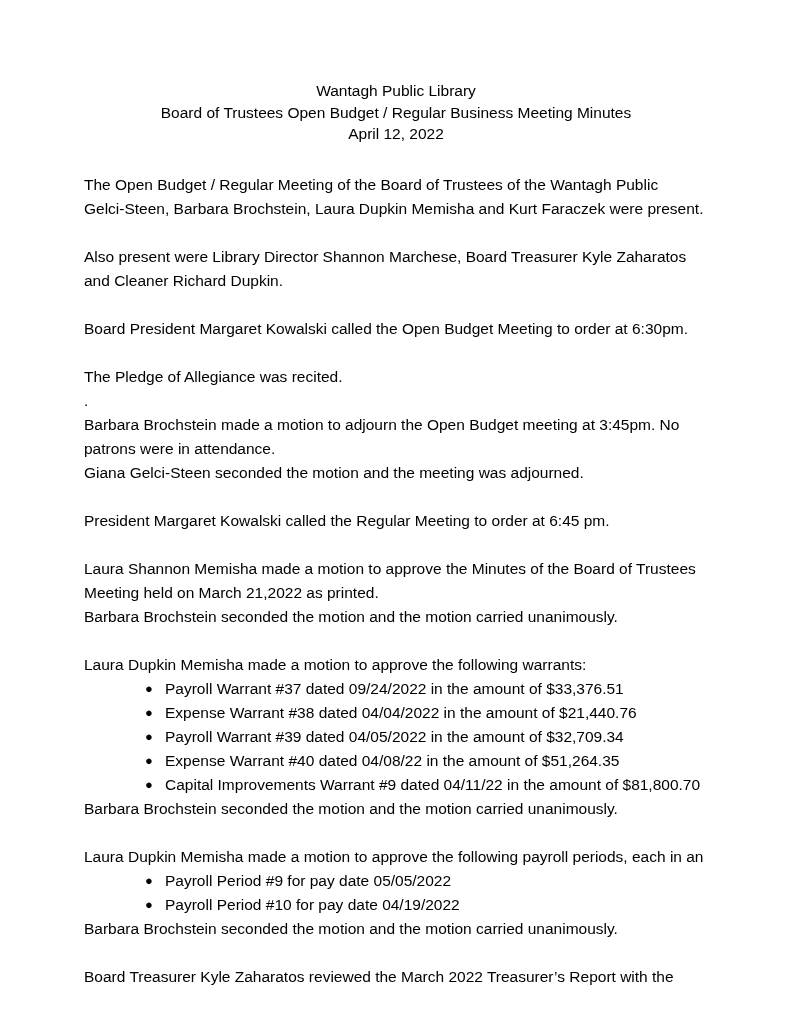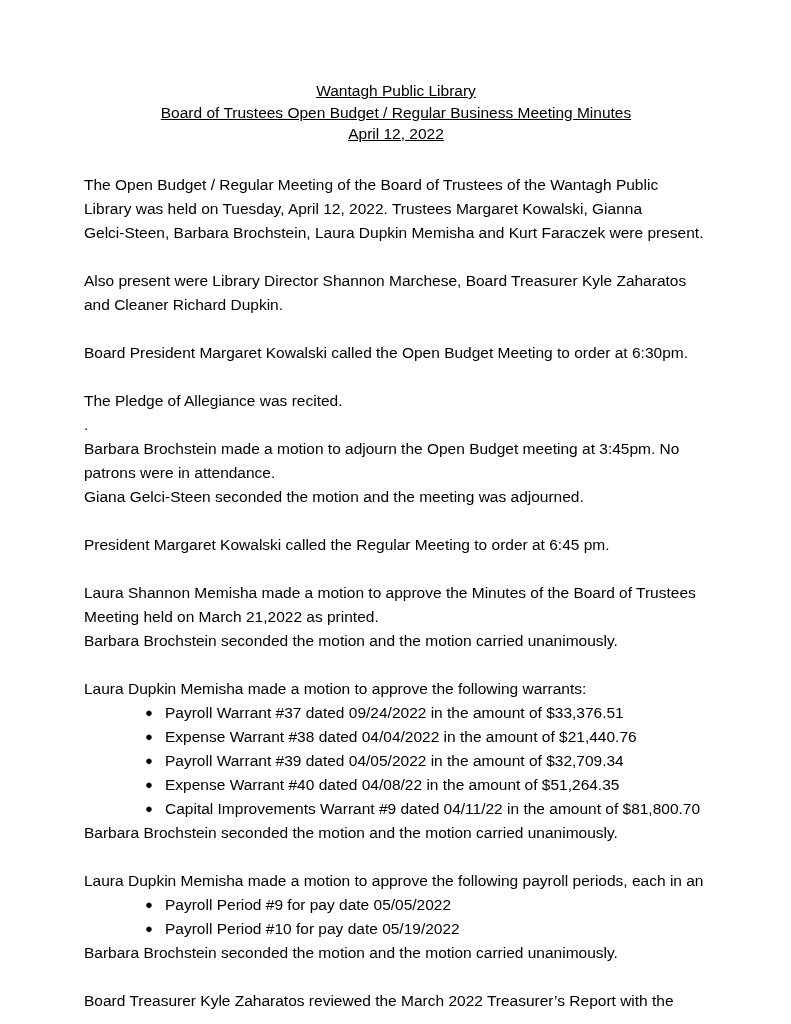--- a/index.html
+++ b/index.html
@@ -28,21 +28,20 @@
 
   .doc-header {
     text-align: center;
     font-size: 15.5px;
     line-height: 21.5px;
     margin: 0 0 28px 0;
   }
   .doc-header .hline {
     display: block;
     white-space: pre;
-    text-decoration: underline;
   }
 
   .body-block {
     font-size: 15.5px;
     line-height: 24px;
     text-align: left;
   }
 
   .para {
     margin: 0 0 24px 0;
@@ -95,21 +94,20 @@
   <div class="doc-header">
     <span class="hline">Wantagh Public Library</span>
     <span class="hline">Board of Trustees Open Budget / Regular Business Meeting Minutes</span>
     <span class="hline">April 12, 2022</span>
   </div>
 
   <div class="body-block">
 
     <p class="para">
       <span class="line">The Open Budget / Regular Meeting of the Board of Trustees of the Wantagh Public</span>
-      <span class="line">Library was held on Tuesday, April 12, 2022.  Trustees Margaret Kowalski, Gianna</span>
       <span class="line">Gelci-Steen, Barbara Brochstein, Laura Dupkin Memisha and Kurt Faraczek were present.</span>
     </p>
 
     <p class="para">
       <span class="line">Also present were Library Director Shannon Marchese, Board Treasurer Kyle Zaharatos</span>
       <span class="line">and Cleaner Richard Dupkin.</span>
     </p>
 
     <p class="para">Board President Margaret Kowalski called the Open Budget Meeting to order at 6:30pm.</p>
 
@@ -142,21 +140,21 @@
       </ul>
 
     <p class="after-list">Barbara Brochstein seconded the motion and the motion carried unanimously.</p>
 
     <p class="para tight">
       <span class="line">Laura Dupkin Memisha made a motion to approve the following payroll periods, each in an</span>
     </p>
 
     <ul class="bullets" id="payroll-list">
         <li><span class="dot">●</span><span>Payroll Period #9 for pay date 05/05/2022</span></li>
-        <li><span class="dot">●</span><span>Payroll Period #10 for pay date 05/19/2022</span></li>
+        <li><span class="dot">●</span><span>Payroll Period #10 for pay date 04/19/2022</span></li>
       </ul>
 
     <p class="after-list">Barbara Brochstein seconded the motion and the motion carried unanimously.</p>
 
     <p class="para">
       <span class="line">Board Treasurer Kyle Zaharatos reviewed the March 2022 Treasurer’s Report with the</span>
 
     </p>
 
   </div>

